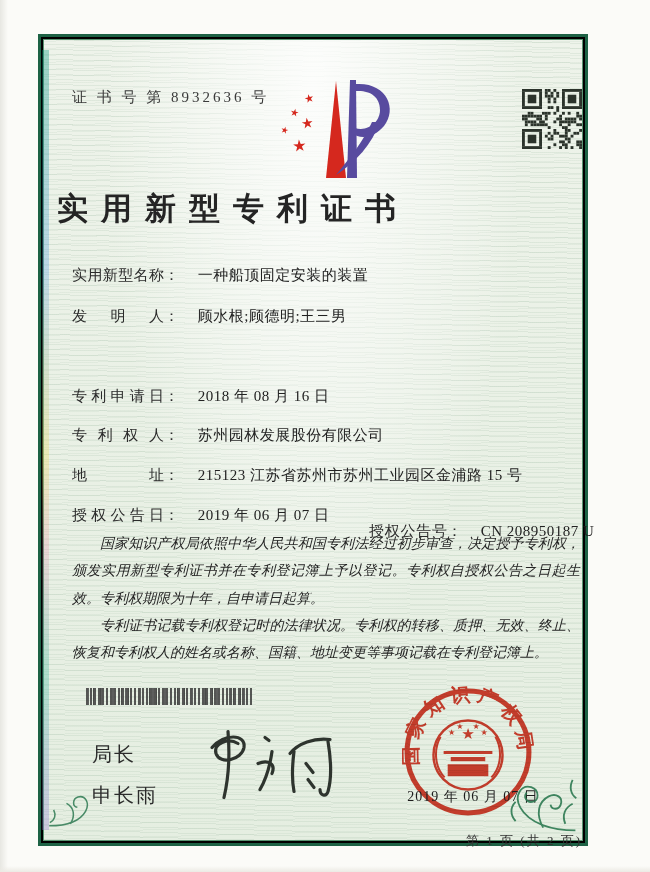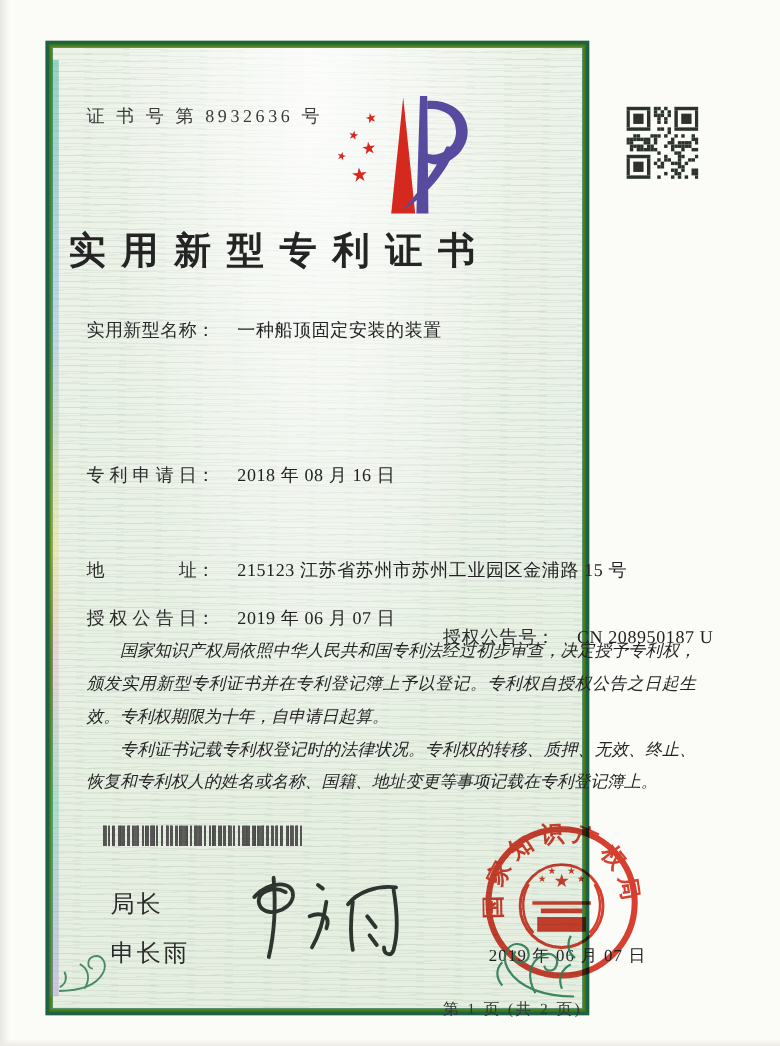--- a/index.html
+++ b/index.html
@@ -11,22 +11,22 @@
   }
   .page{position:absolute;inset:0;}
   
   .scan-edge-left{position:absolute;left:0;top:0;bottom:0;width:8px;
     background:linear-gradient(90deg,#e7e7e2,rgba(255,255,255,0));}
   .scan-edge-bottom{position:absolute;left:0;right:0;bottom:0;height:6px;
     background:linear-gradient(0deg,#eceae4,rgba(255,255,255,0));}
 
   
   .frame{
-    position:absolute;left:38px;top:34px;width:453px;height:812px;
-    border:3px solid #1d6245;box-sizing:border-box;background:#4d7c0f;
+    position:absolute;left:38px;top:34px;width:550px;height:812px;
+    border:3px solid #1d6245;box-sizing:border-box;background:#000000;
   }
   .frame-inner{
     position:absolute;inset:2px;border:1px solid #5a9372;
     background:
       radial-gradient(ellipse at 50% 6%, rgba(255,255,255,.85), rgba(255,255,255,0) 55%),
       repeating-linear-gradient(1.5deg, rgba(140,175,148,.16) 0 1px, rgba(0,0,0,0) 1px 5px),
       repeating-linear-gradient(-1.5deg, rgba(140,175,148,.11) 0 1px, rgba(0,0,0,0) 1px 7px),
       linear-gradient(#eef3ea,#e5eee1);
   }
   .holo-strip{
@@ -235,23 +235,31 @@
           <rect x="17" y="20" width="1" height="1" fill="#2b332b"></rect>
           <rect x="20" y="20" width="1" height="1" fill="#2b332b"></rect>
         </svg>
 
       <div class="title">实用新型专利证书</div>
 
       <div class="field-row" style="top:226px">
         <span class="flabel">实用新型名称</span><span class="fcolon">：</span>
         <span class="fvalue">一种船顶固定安装的装置</span>
       </div>
+      <div class="field-row" style="top:267px">
+        <span class="flabel">发明人</span><span class="fcolon">：</span>
+        <span class="fvalue">顾水根;顾德明;王三男</span>
+      </div>
       <div class="field-row" style="top:347px">
         <span class="flabel">专利申请日</span><span class="fcolon">：</span>
         <span class="fvalue">2018 年 08 月 16 日</span>
+      </div>
+      <div class="field-row" style="top:386px">
+        <span class="flabel">专利权人</span><span class="fcolon">：</span>
+        <span class="fvalue">苏州园林发展股份有限公司</span>
       </div>
       <div class="field-row" style="top:426px">
         <span class="flabel">地址</span><span class="fcolon">：</span>
         <span class="fvalue">215123 江苏省苏州市苏州工业园区金浦路 15 号</span>
       </div>
       <div class="field-row" style="top:466px">
         <span class="flabel">授权公告日</span><span class="fcolon">：</span>
         <span class="fvalue">2019 年 06 月 07 日</span>
         <span class="pair2">
           <span class="flabel">授权公告号</span><span class="fcolon">：</span>

